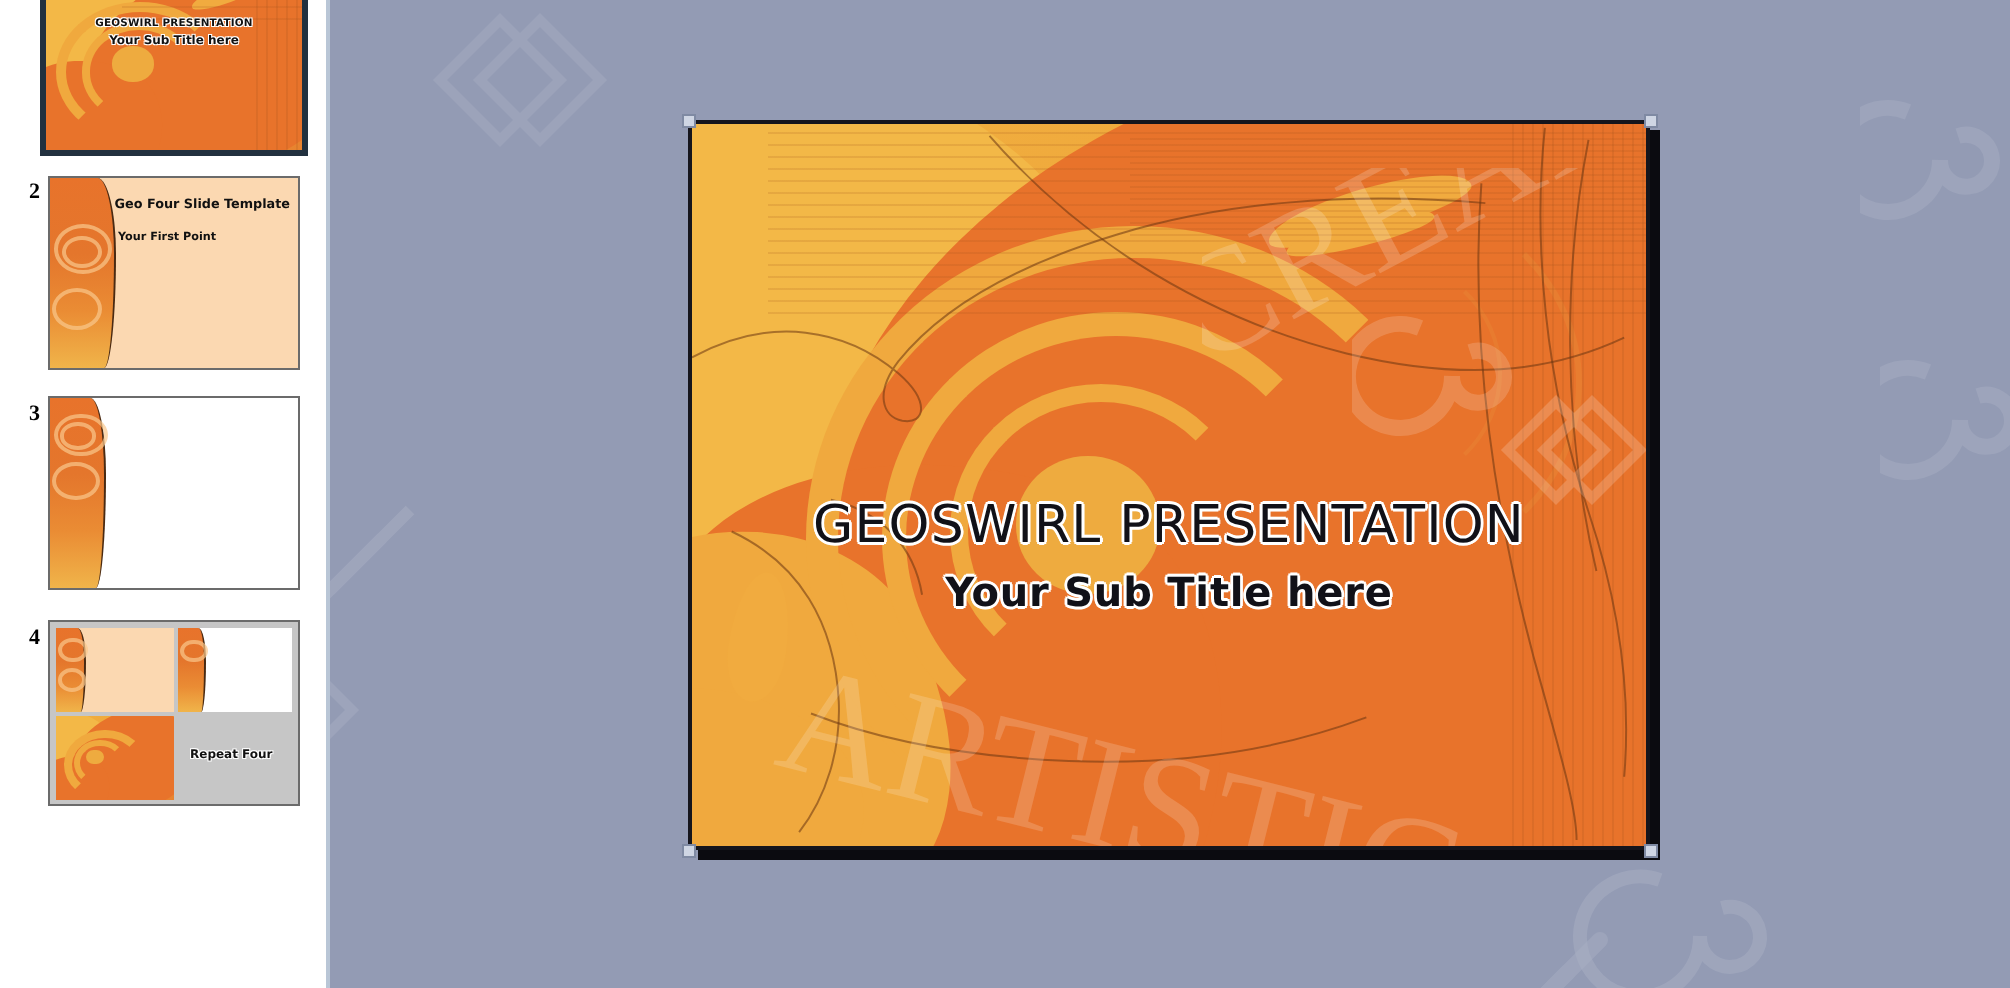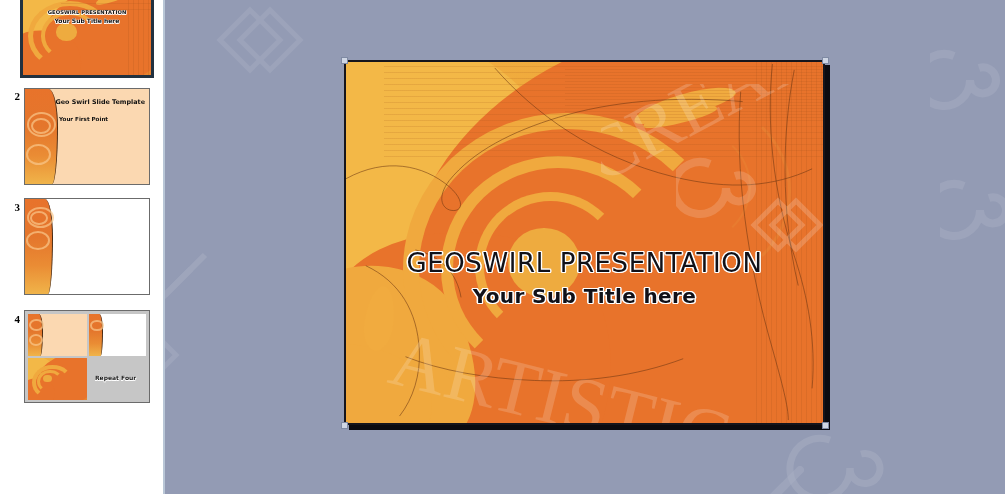--- a/index.html
+++ b/index.html
@@ -349,21 +349,21 @@
 
     <div class="thumb-row" style="top:88px; height:100px;">
       <div class="thumb-num" style="top:2px;">2</div>
       <div class="thumb-box" style="top:0px; height:97px;">
         <div class="art-content">
           <div class="strip"></div>
           <div class="strip-ring" style="left:2%; top:24%; width:20%; height:22%;"></div>
           <div class="strip-ring" style="left:5%; top:30%; width:13%; height:13%;"></div>
           <div class="strip-ring" style="left:1%; top:58%; width:17%; height:18%;"></div>
         </div>
-        <div class="t-title" style="right:4px; top:9px; font-size:6.4px;">Geo Swirl Slide Template</div>
+        <div class="t-title" style="right:4px; top:9px; font-size:6.4px;">Geo Four Slide Template</div>
         <div class="t-body" style="left:34px; top:27px; font-size:5.6px;">Your First Point</div>
       </div>
     </div>
 
     <div class="thumb-row" style="top:198px; height:100px;">
       <div class="thumb-num" style="top:3px;">3</div>
       <div class="thumb-box" style="top:0px; height:97px;">
         <div class="art-content white">
           <div class="strip" style="width:22%;"></div>
           <div class="strip-ring" style="left:2%; top:8%; width:18%; height:18%;"></div>

